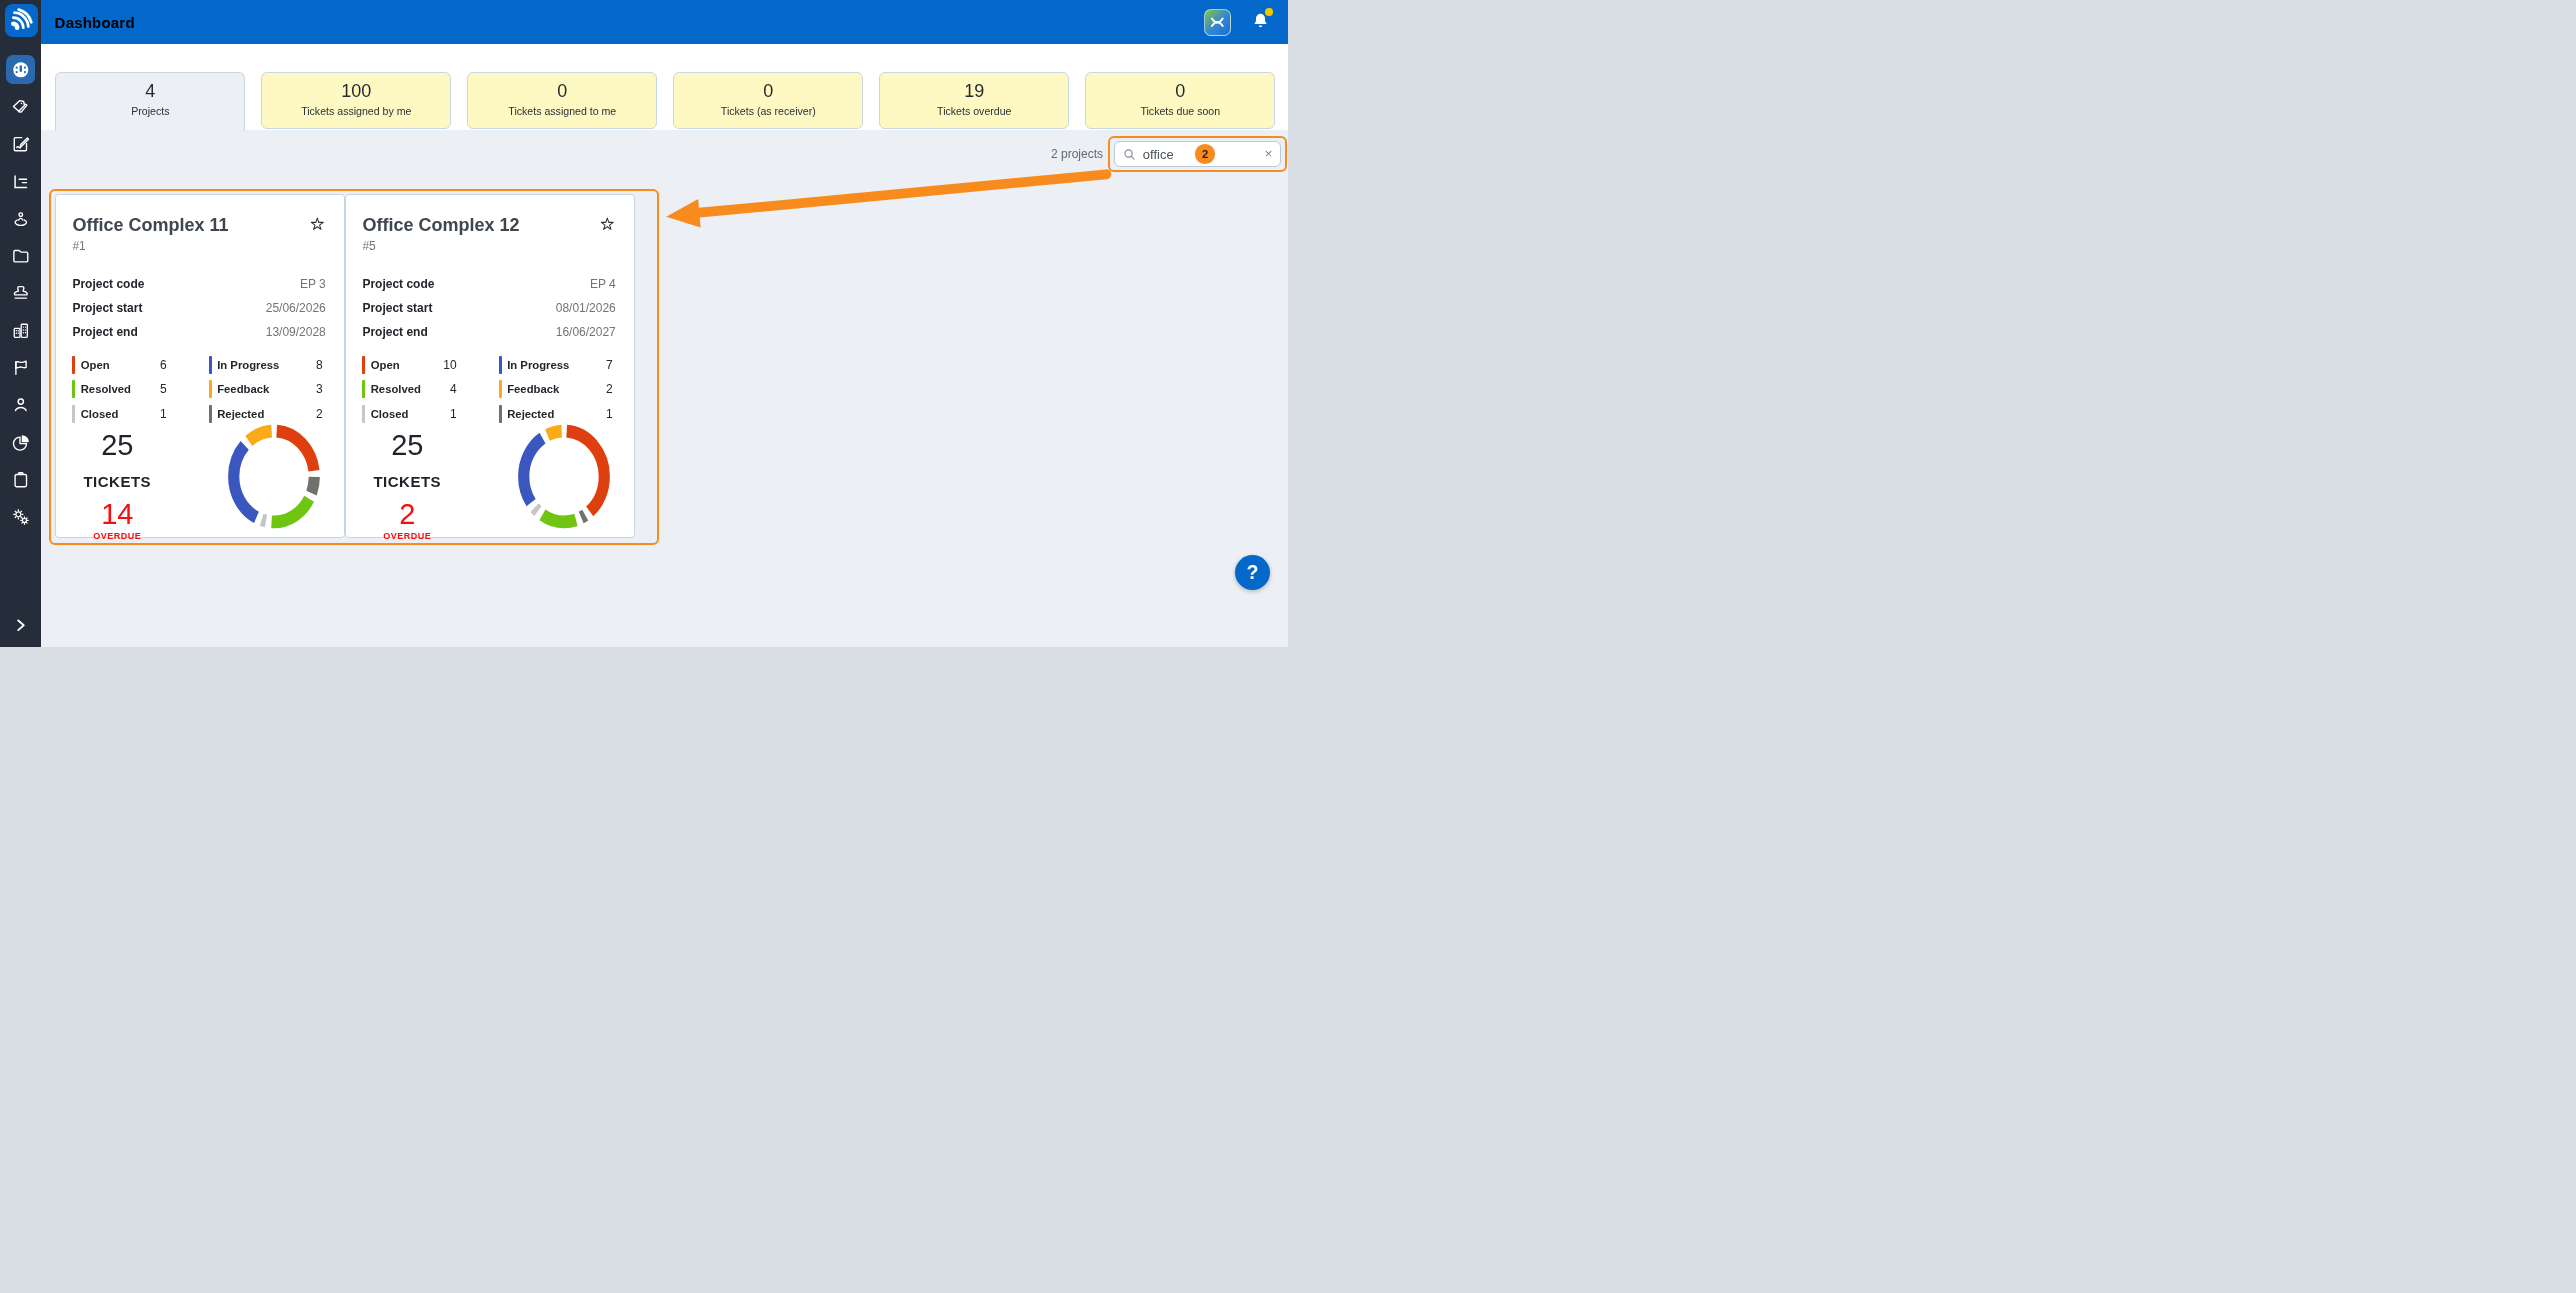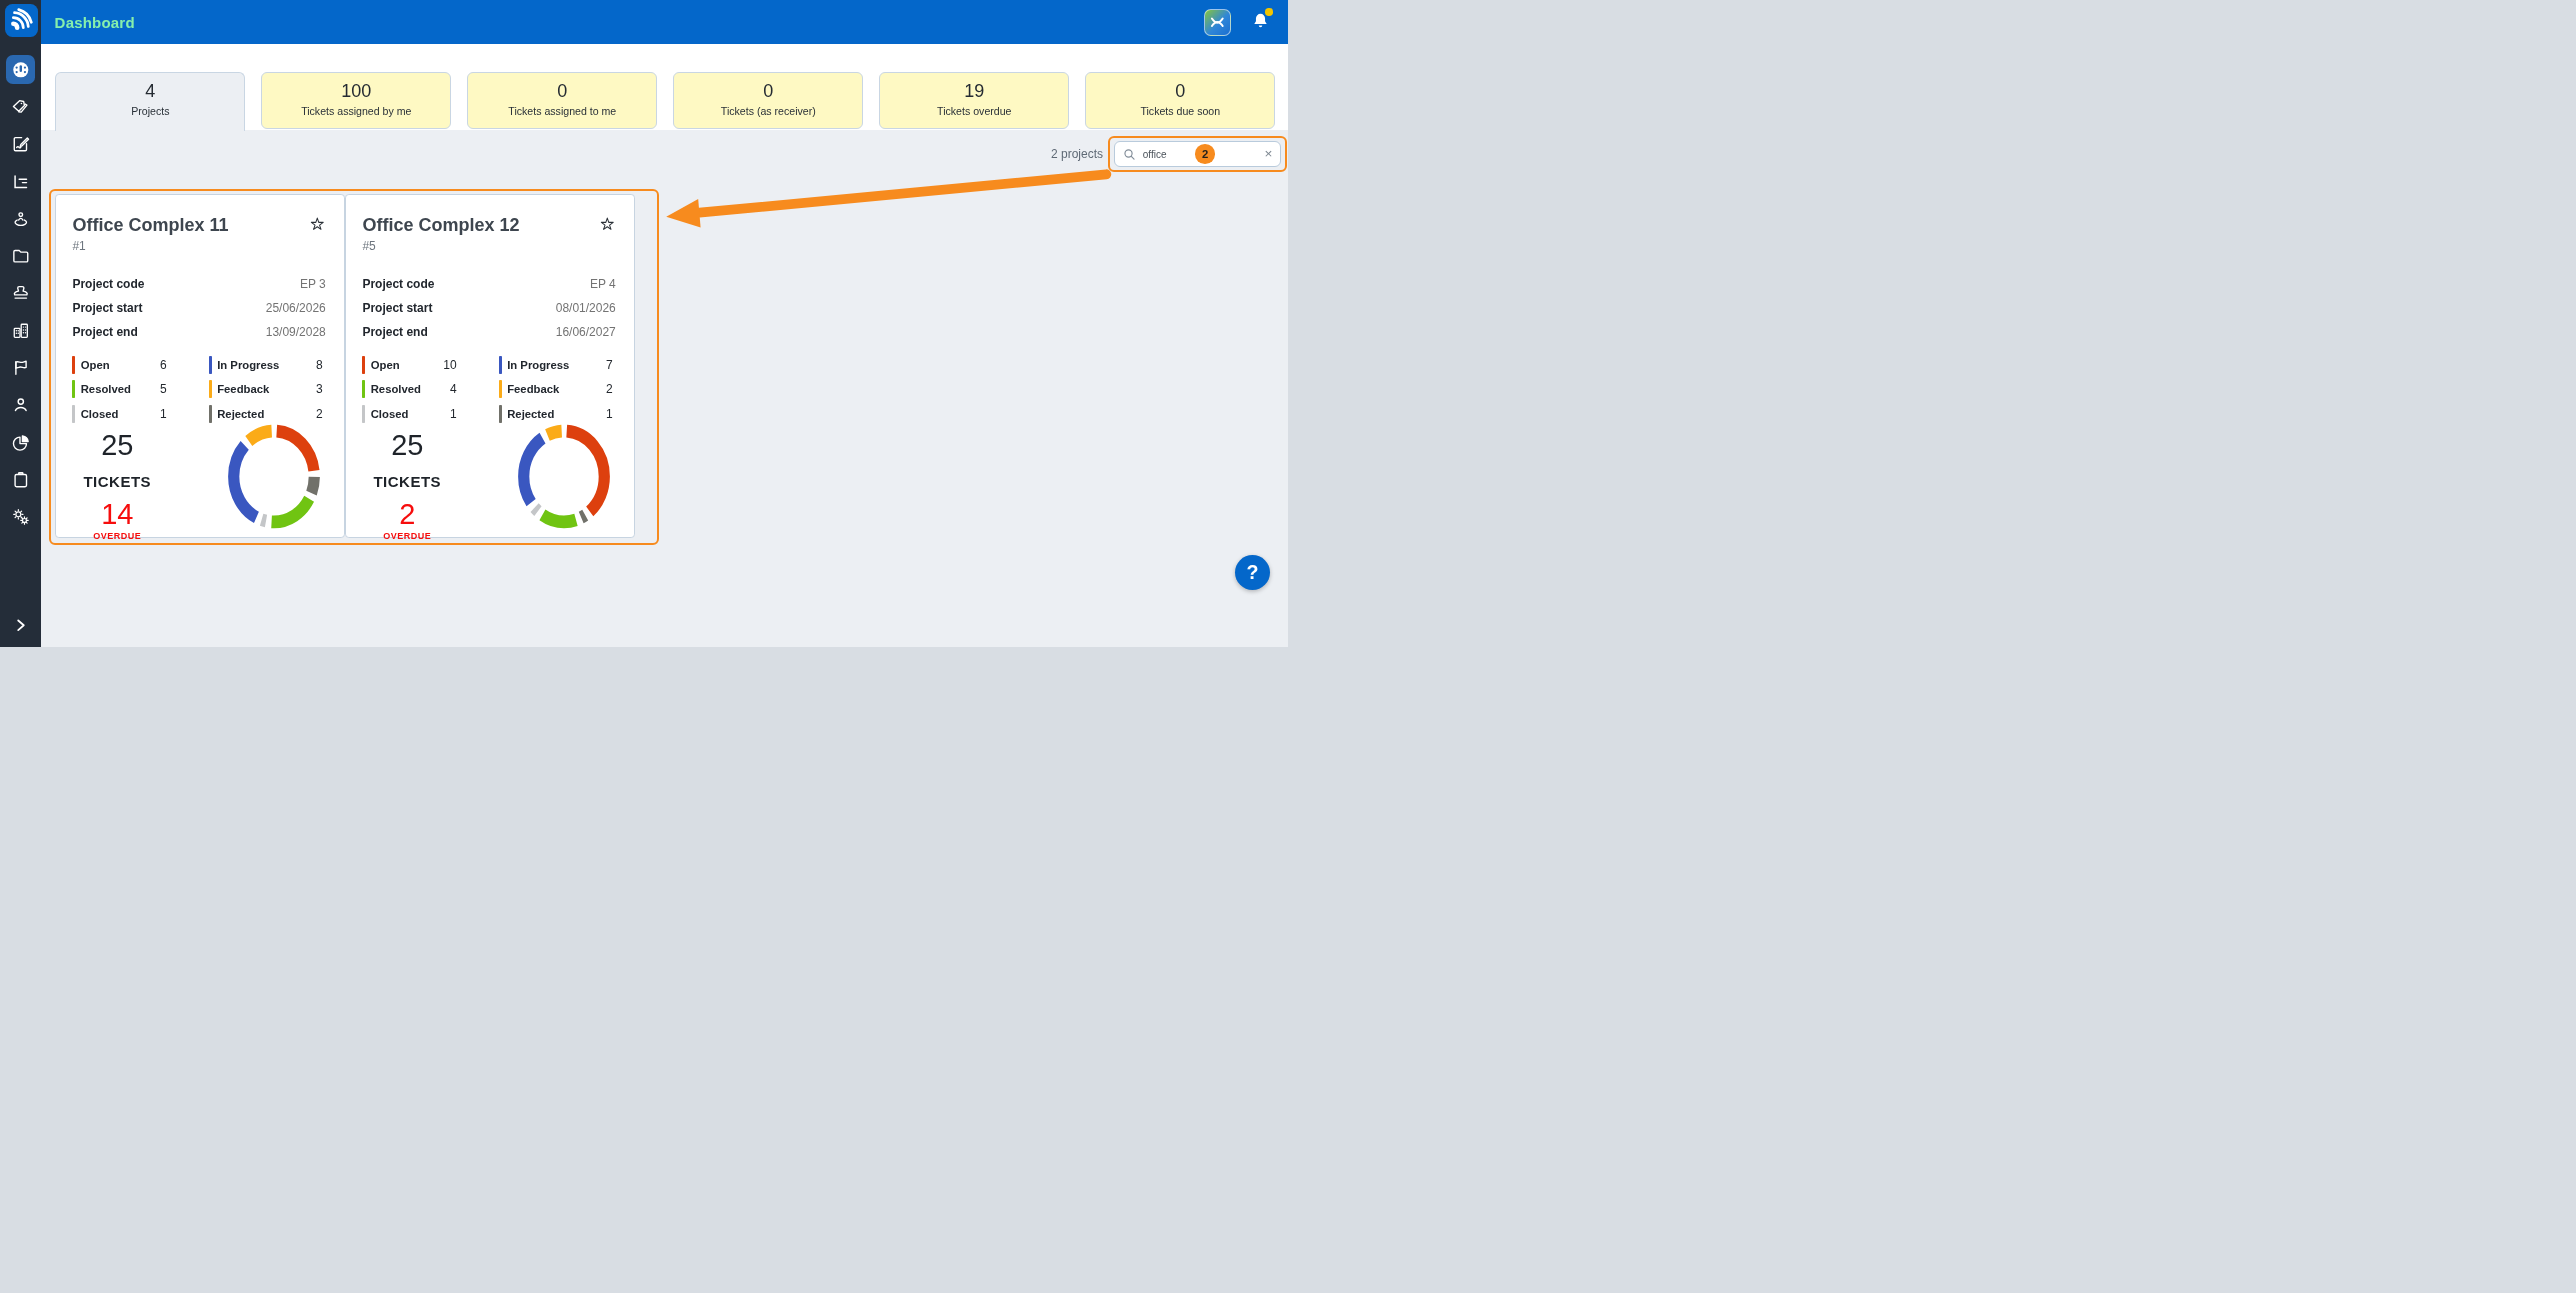--- a/index.html
+++ b/index.html
@@ -12,37 +12,37 @@
   
   .sidebar{position:absolute;left:0;top:0;width:41px;height:647px;background:var(--c-sidebar,#242d39);z-index:6;}
   .logo{position:absolute;left:4.5px;top:3.8px;width:33px;height:33px;border-radius:7.5px;background:var(--c-header,#0467ca);display:flex;align-items:center;justify-content:center;cursor:pointer;}
   .nav{position:absolute;left:0;top:55px;width:41px;display:flex;flex-direction:column;align-items:center;gap:8.3px;}
   .nav-item{width:29px;height:29px;border-radius:6.8px;display:flex;align-items:center;justify-content:center;cursor:pointer;}
   .nav-item.active{background:#2a68b0;}
   .nav-item svg{display:block;}
   .collapse{position:absolute;left:10.6px;bottom:10.6px;width:19.6px;height:19.6px;background:none;border:none;padding:0;cursor:pointer;}
   
   .topbar{position:absolute;left:41px;top:0;right:0;height:44px;background:var(--c-header,#0467ca);display:flex;align-items:center;z-index:5;}
-  .topbar h1{margin:0 0 0 13.6px;font-size:15px;font-weight:700;color:#86efac;letter-spacing:0.2px;}
+  .topbar h1{margin:0 0 0 13.6px;font-size:15px;font-weight:700;color:#000000;letter-spacing:0.2px;}
   .topbar-right{margin-left:auto;display:flex;align-items:center;gap:18px;padding-right:16.6px;}
   .apps-btn{width:27px;height:27px;border-radius:6.8px;border:0.8px solid rgba(255,255,255,.55);background:linear-gradient(135deg,#86c53f 0%,#2f86d8 55%,#1a6fd0 100%);display:flex;align-items:center;justify-content:center;cursor:pointer;padding:0;}
   .bell-btn{position:relative;width:22.6px;height:22.6px;background:none;border:none;padding:0;cursor:pointer;}
   .bell-dot{position:absolute;right:-1.5px;top:-2.3px;width:7.5px;height:7.5px;border-radius:50%;background:var(--c-badge-yellow,#f2c500);}
   
   .tabs-strip{position:absolute;left:41px;top:44px;right:0;height:86px;background:#ffffff;z-index:4;}
   .tabs{position:absolute;left:14.3px;top:28px;display:flex;gap:16px;}
   .tab{width:190px;height:57px;background:#fef9c3;border:0.8px solid #c9d6e3;border-radius:6px;text-align:center;padding-top:8.3px;cursor:pointer;}
   .tab.active{height:59px;background:var(--c-page-bg,#eceff3);border-bottom:none;border-radius:6px 6px 0 0;}
   .tab-num{font-size:18px;color:#252b32;line-height:21px;}
   .tab-label{font-size:10.6px;color:#2a3138;margin-top:2.3px;}
   
   .results{position:absolute;top:146px;right:185px;font-size:12px;color:#5e6975;line-height:16.6px;z-index:7;}
   .search-annotation{position:absolute;left:1108px;top:136px;width:179px;height:36px;border:2.3px solid var(--c-annotation,#f78b1e);border-radius:6px;display:flex;align-items:center;justify-content:center;z-index:7;background:transparent;}
   .search-box{width:167px;height:26px;background:#fff;border:0.8px solid #b9cbdc;border-radius:6px;display:flex;align-items:center;padding:0 7.5px;}
-  .search-box input{border:none;outline:none;background:transparent;font-family:"Liberation Sans",sans-serif;font-size:10px;color:#4a525a;width:47px;margin-left:5.3px;}
+  .search-box input{border:none;outline:none;background:transparent;font-family:"Liberation Sans",sans-serif;font-size:13px;color:#4a525a;width:47px;margin-left:5.3px;}
   .match-badge{width:19.6px;height:19.6px;border-radius:50%;background:var(--c-annotation,#f78b1e);color:#25211c;font-size:11.3px;font-weight:700;display:flex;align-items:center;justify-content:center;margin-left:7.5px;}
   .clear-x{margin-left:auto;color:#7c8690;font-size:13.6px;line-height:13.6px;cursor:pointer;}
   
   .cards-annotation{position:absolute;left:49px;top:189px;width:610px;height:356px;border:2.3px solid var(--c-annotation,#f78b1e);border-radius:6px;padding:3px 0 0 3.8px;display:flex;z-index:3;}
   .card{position:relative;width:290px;height:344px;background:#fff;border:0.8px solid #c7d4e1;border-radius:3.8px;padding:19.6px 18px 0 16.6px;}
   .card-head{display:flex;align-items:flex-start;}
   .card-title{margin:0;font-size:18px;font-weight:700;color:#3e464f;line-height:21px;}
   .star{margin-left:auto;cursor:pointer;margin-top:1.5px;}
   .card-id{font-size:12px;color:#6d757e;margin-top:3px;}
   .rows{margin-top:19px;}

